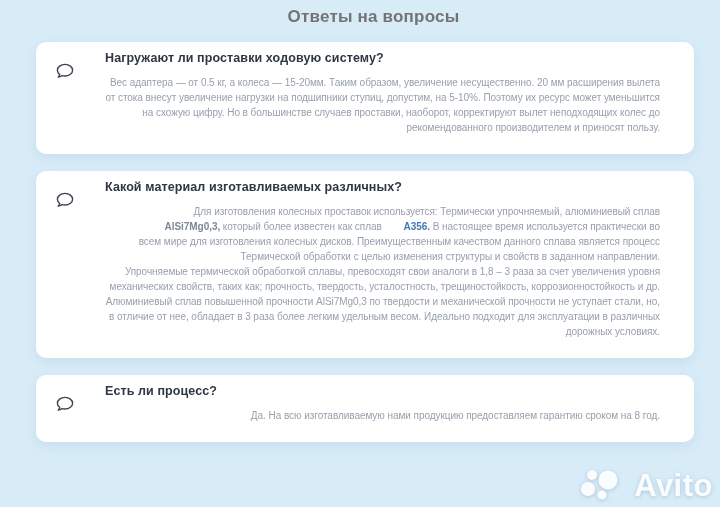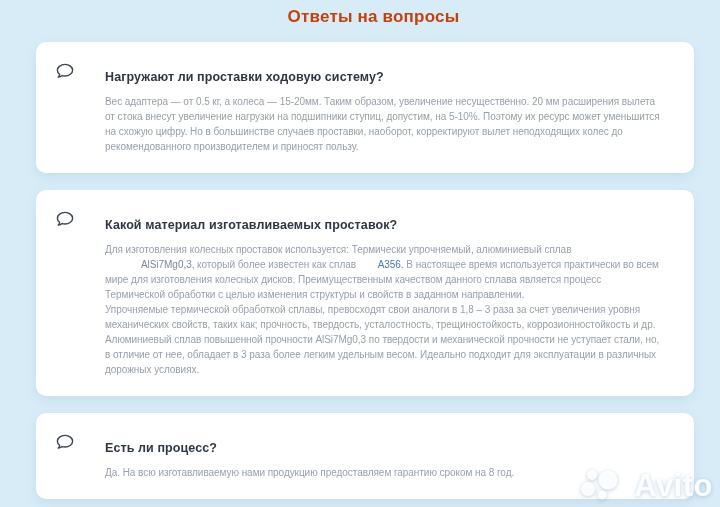--- a/index.html
+++ b/index.html
@@ -7,47 +7,47 @@
     width: 720px; height: 507px;
     background: #d8ecf8;
     font-family: "Liberation Sans", sans-serif;
     position: relative;
     overflow: hidden;
   }
   .page-title {
     margin: 0; padding-top: 7px;
     text-align: center;
     font-size: 17px; font-weight: 700;
-    color: #c2410c; letter-spacing: 0.2px; padding-left: 27px;
+    color: #737373; letter-spacing: 0.2px; padding-left: 27px;
   }
   .cards {
     position: absolute; left: 36px; right: 26px; top: 42px;
     display: flex; flex-direction: column; gap: 17px;
   }
   .card {
     position: relative;
     background: #ffffff;
     border-radius: 10px;
     box-shadow: 0 4px 12px rgba(110,150,185,0.16);
-    padding: 28px 34px 19px 69px;
+    padding: 9px 34px 19px 69px;
   }
   .bubble {
     position: absolute; left: 20px; top: 21px;
     width: 18px; height: 17px; display: block;
   }
   .q {
     margin: 0 0 9px 0;
     font-size: 12.5px; font-weight: 700;
     color: #2e3743; letter-spacing: 0.1px;
     line-height: 15px;
   }
   .a { font-size: 10px; line-height: 15px; color: #98a0ad; letter-spacing: -0.05px; }
-  .a p { margin: 0; }
-  .a .seg-b { font-weight: 400; color: #7e8897; margin-left: 36px; }
-  .a .seg-l { font-weight: 400; color: #4679b4; text-decoration: none; cursor: pointer; margin-left: 19px; }
+  .a p { margin: 0; text-align: right; }
+  .a .seg-b { font-weight: 700; color: #7e8897; margin-left: 36px; }
+  .a .seg-l { font-weight: 700; color: #4679b4; text-decoration: none; cursor: pointer; margin-left: 19px; }
   .watermark {
     position: absolute; right: 7px; bottom: 4px;
     display: flex; align-items: center; gap: 14px;
     color: rgba(255,255,255,0.93);
     filter: drop-shadow(0 1px 2px rgba(125,160,195,0.55));
     pointer-events: none;
   }
   .watermark .txt {
     font-size: 31px; font-weight: 700; letter-spacing: 0.5px;
     line-height: 1;
@@ -65,21 +65,21 @@
         </svg></span>
       <h2 class="q">Нагружают ли проставки ходовую систему?</h2>
       <div class="a">
         <p><span class="seg-n">Вес адаптера — от 0.5 кг, а колеса — 15-20мм. Таким образом, увеличение несущественно. 20 мм расширения вылета от стока внесут увеличение нагрузки на подшипники ступиц, допустим, на 5-10%. Поэтому их ресурс может уменьшится на схожую цифру. Но в большинстве случаев проставки, наоборот, корректируют вылет неподходящих колес до рекомендованного производителем и приносят пользу.</span></p>
       </div>
     </section>
     <section class="card">
       <span class="bubble"><svg width="18" height="17" viewBox="0 0 18 17" aria-hidden="true">
           <path d="M9 1.4 C13.2 1.4 16.6 4 16.6 7.2 C16.6 10.4 13.2 13 9 13 C8 13 7 12.85 6.1 12.55 C4.9 13.5 3.5 14.05 2.2 14.15 C3.05 13.3 3.55 12.3 3.65 11.3 C2.15 10.25 1.4 8.8 1.4 7.2 C1.4 4 4.8 1.4 9 1.4 Z" fill="none" stroke="#3c4450" stroke-width="1.4" stroke-linejoin="round"></path>
         </svg></span>
-      <h2 class="q">Какой материал изготавливаемых проставок?</h2>
+      <h2 class="q">Какой материал изготавливаемых различных?</h2>
       <div class="a">
         <p><span class="seg-n">Для изготовления колесных проставок используется: Термически упрочняемый, алюминиевый сплав </span><span class="seg-b">AlSi7Mg0,3,</span><span class="seg-n"> который более известен как сплав </span><a class="seg-l">A356.</a><span class="seg-n"> В настоящее время используется практически во всем мире для изготовления колесных дисков. Преимущественным качеством данного сплава является процесс Термической обработки с целью изменения структуры и свойств в заданном направлении.</span></p>
         <p><span class="seg-n">Упрочняемые термической обработкой сплавы, превосходят свои аналоги в 1,8 – 3 раза за счет увеличения уровня механических свойств, таких как; прочность, твердость, усталостность, трещиностойкость, коррозионностойкость и др.</span></p>
         <p><span class="seg-n">Алюминиевый сплав повышенной прочности AlSi7Mg0,3 по твердости и механической прочности не уступает стали, но, в отличие от нее, обладает в 3 раза более легким удельным весом. Идеально подходит для эксплуатации в различных дорожных условиях.</span></p>
       </div>
     </section>
     <section class="card">
       <span class="bubble"><svg width="18" height="17" viewBox="0 0 18 17" aria-hidden="true">
           <path d="M9 1.4 C13.2 1.4 16.6 4 16.6 7.2 C16.6 10.4 13.2 13 9 13 C8 13 7 12.85 6.1 12.55 C4.9 13.5 3.5 14.05 2.2 14.15 C3.05 13.3 3.55 12.3 3.65 11.3 C2.15 10.25 1.4 8.8 1.4 7.2 C1.4 4 4.8 1.4 9 1.4 Z" fill="none" stroke="#3c4450" stroke-width="1.4" stroke-linejoin="round"></path>
         </svg></span>

